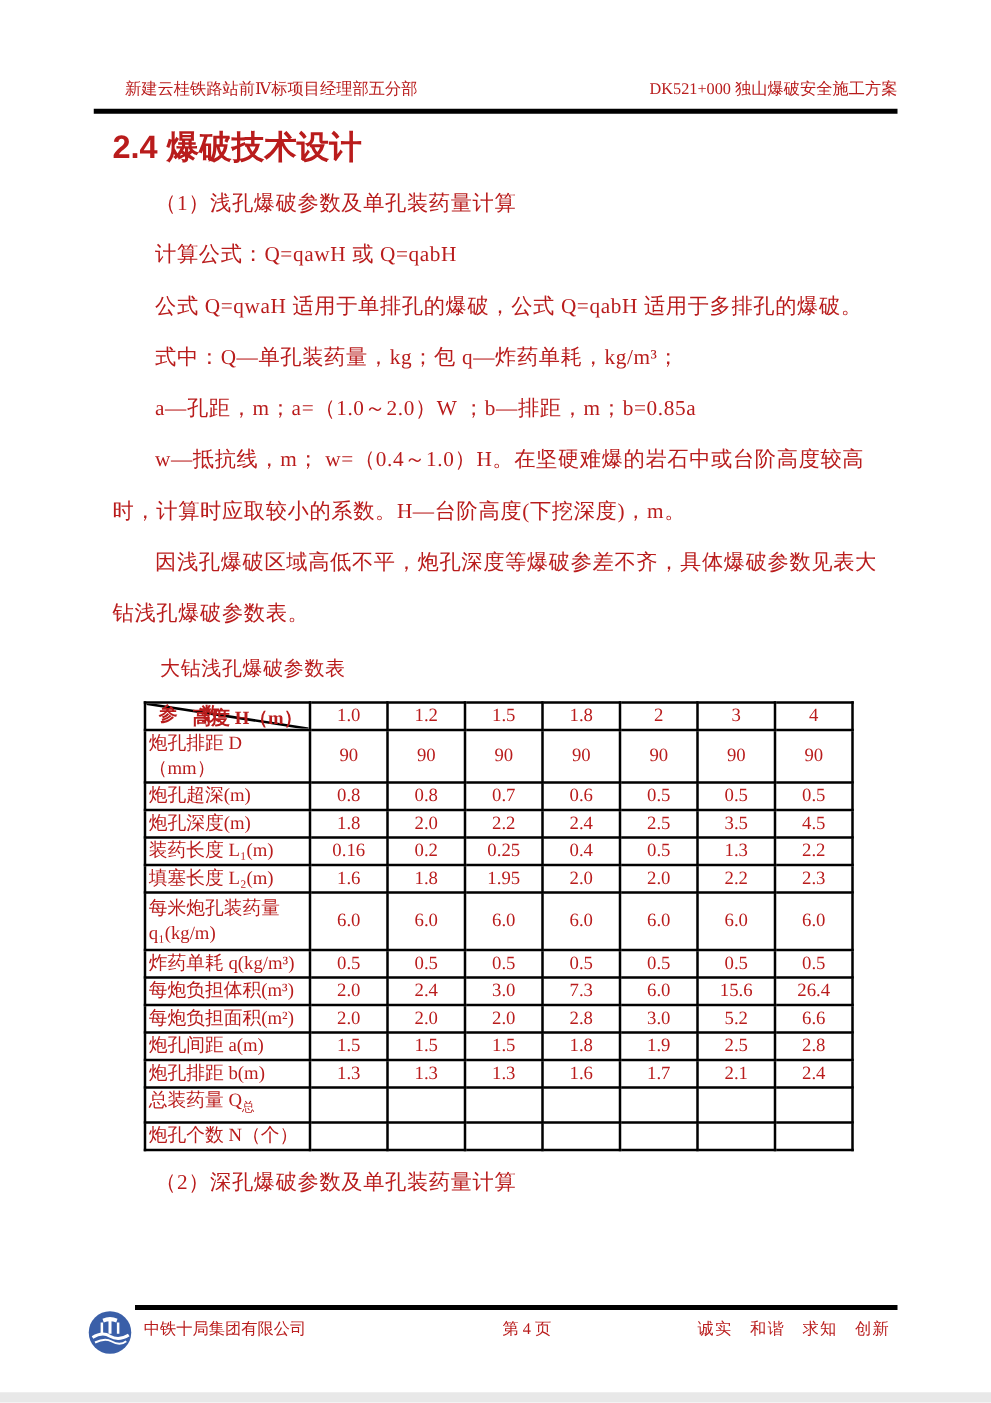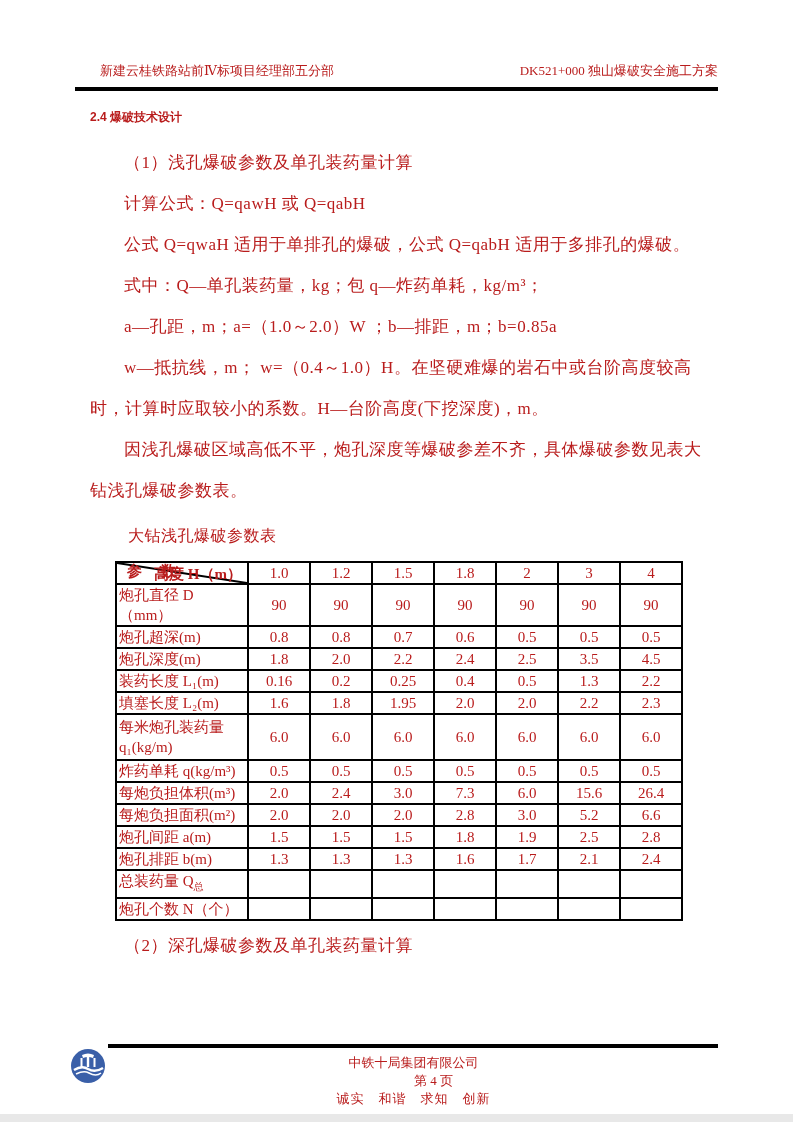--- a/index.html
+++ b/index.html
@@ -19,21 +19,21 @@
     font-size:13px;
     padding-bottom:7px;
     border-bottom:4px solid #000;
   }
   .header .h-left{padding-left:25px;}
   
   .content{position:absolute;left:90px;top:102px;width:622px;}
   .sec-title{
     margin:0 0 10px 0;
     font-family:"Liberation Sans","DejaVu Sans",sans-serif;
-    font-weight:bold;font-size:12px;line-height:30px;
+    font-weight:bold;font-size:26px;line-height:30px;
   }
   .para{
     margin:0;font-size:17px;line-height:41px;
     text-indent:2em;letter-spacing:0.5px;
   }
   .caption{
     margin:6px;font-size:16px;line-height:38px;text-indent:2em;letter-spacing:0.5px;
   }
   
   table.params{
@@ -60,21 +60,20 @@
   td.value-cell{text-align:center;}
   tr.tall td{height:44px;}
   sub{font-size:10px;}
   
   .footer-rule{position:absolute;left:108px;top:1044px;width:610px;height:4px;background:#000;}
   .logo{position:absolute;left:70px;top:1048px;width:36px;height:36px;}
   .footer-texts{
     position:absolute;left:115px;top:1054px;width:597px;
     display:flex;justify-content:space-between;align-items:center;
     font-size:13px;
-    flex-direction:column;
   }
   .footer-texts .f-page{margin-left:40px;}
   .footer-texts .f-slogan{letter-spacing:1px;}
 </style>
 </head>
 <body>
 
 <div class="page">
 
   <div class="header">
@@ -118,21 +117,21 @@
           <td class="col-head">1.0</td>
           <td class="col-head">1.2</td>
           <td class="col-head">1.5</td>
           <td class="col-head">1.8</td>
           <td class="col-head">2</td>
           <td class="col-head">3</td>
           <td class="col-head">4</td>
         </tr>
 
       <tr>
-            <td class="label-cell"><span>炮孔直径 D（mm）</span></td>
+            <td class="label-cell"><span>炮孔排距 D（mm）</span></td>
             <td class="value-cell">90</td>
             <td class="value-cell">90</td>
             <td class="value-cell">90</td>
             <td class="value-cell">90</td>
             <td class="value-cell">90</td>
             <td class="value-cell">90</td>
             <td class="value-cell">90</td>
           </tr>
           <tr>
             <td class="label-cell"><span>炮孔超深(m)</span></td>

